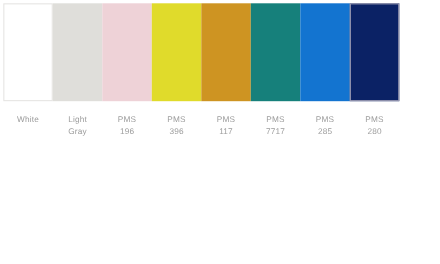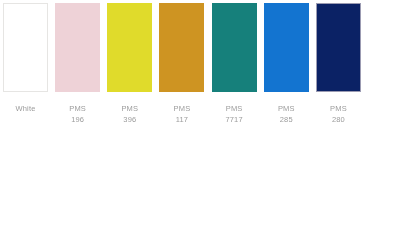--- a/index.html
+++ b/index.html
@@ -62,20 +62,25 @@
 </style>
 </head>
 <body>
 
 <div id="palette">
     <div class="swatch-cell">
       <div class="chip outlined" style="background: rgb(255, 255, 255);"></div>
       <div class="label">White</div>
     </div>
     <div class="swatch-cell">
+      <div class="chip" style="background: rgb(223, 222, 218);"></div>
+      <div class="label">Light
+Gray</div>
+    </div>
+    <div class="swatch-cell">
       <div class="chip" style="background: rgb(238, 210, 215);"></div>
       <div class="label">PMS
 196</div>
     </div>
     <div class="swatch-cell">
       <div class="chip" style="background: rgb(224, 219, 43);"></div>
       <div class="label">PMS
 396</div>
     </div>
     <div class="swatch-cell">

